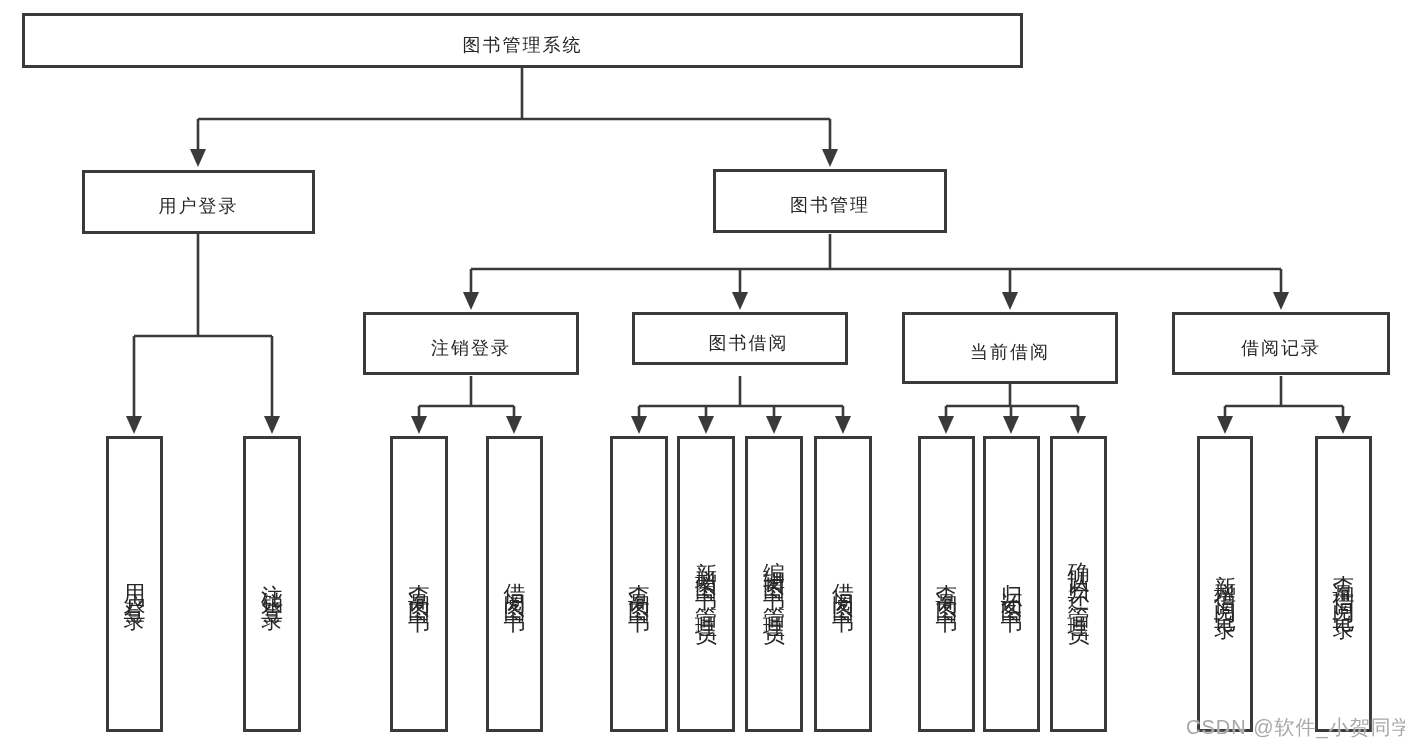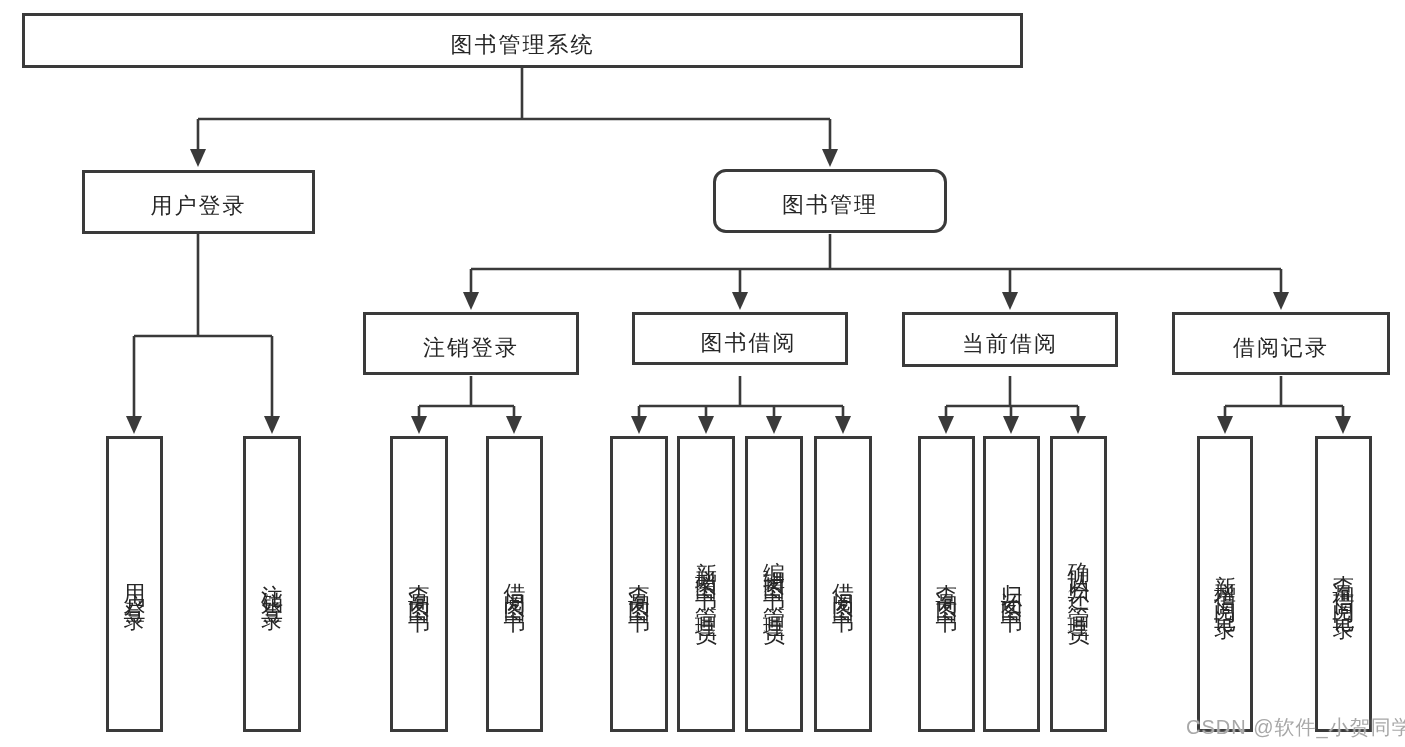--- a/index.html
+++ b/index.html
@@ -33,21 +33,21 @@
     position: absolute;
     box-sizing: border-box;
     border: 3px solid var(--line-color, #3a3a3a);
     background: #ffffff;
     display: flex;
     align-items: center;
     justify-content: center;
     z-index: 1;
   }
   .hbox span {
-    font-size: 22px;
+    font-size: 18px;
     letter-spacing: 2px;
     color: var(--text-color, #262626);
     white-space: nowrap;
     margin-top: 8px;
   }
   .vbox { top: 436px; height: 296px; }
   .vbox span {
     writing-mode: vertical-rl;
     text-orientation: mixed;
     font-size: 22px;
@@ -115,31 +115,31 @@
     </g>
   </svg>
 
   <div class="node hbox" style="left:22px; top:13px; width:1001px; height:55px;">
     <span>图书管理系统</span>
   </div>
 
   <div class="node hbox" style="left:82px; top:170px; width:233px; height:64px;">
     <span>用户登录</span>
   </div>
-  <div class="node hbox" style="left:713px; top:169px; width:234px; height:64px;border-radius:13px;">
+  <div class="node hbox" style="left:713px; top:169px; width:234px; height:64px;">
     <span>图书管理</span>
   </div>
 
   <div class="node hbox" style="left:363px; top:312px; width:216px; height:63px;">
     <span>注销登录</span>
   </div>
   <div class="node hbox" style="left:632px; top:312px; width:216px; height:53px;padding-left:17px;">
     <span>图书借阅</span>
   </div>
-  <div class="node hbox" style="left:902px; top:312px; width:216px; height:55px;">
+  <div class="node hbox" style="left:902px; top:312px; width:216px; height:72px;">
     <span>当前借阅</span>
   </div>
   <div class="node hbox" style="left:1172px; top:312px; width:218px; height:63px;">
     <span>借阅记录</span>
   </div>
 
   <div class="node vbox" style="left:106px; width:57px;">
     <span>用户登录</span>
   </div>
   <div class="node vbox" style="left:243px; width:58px;">

